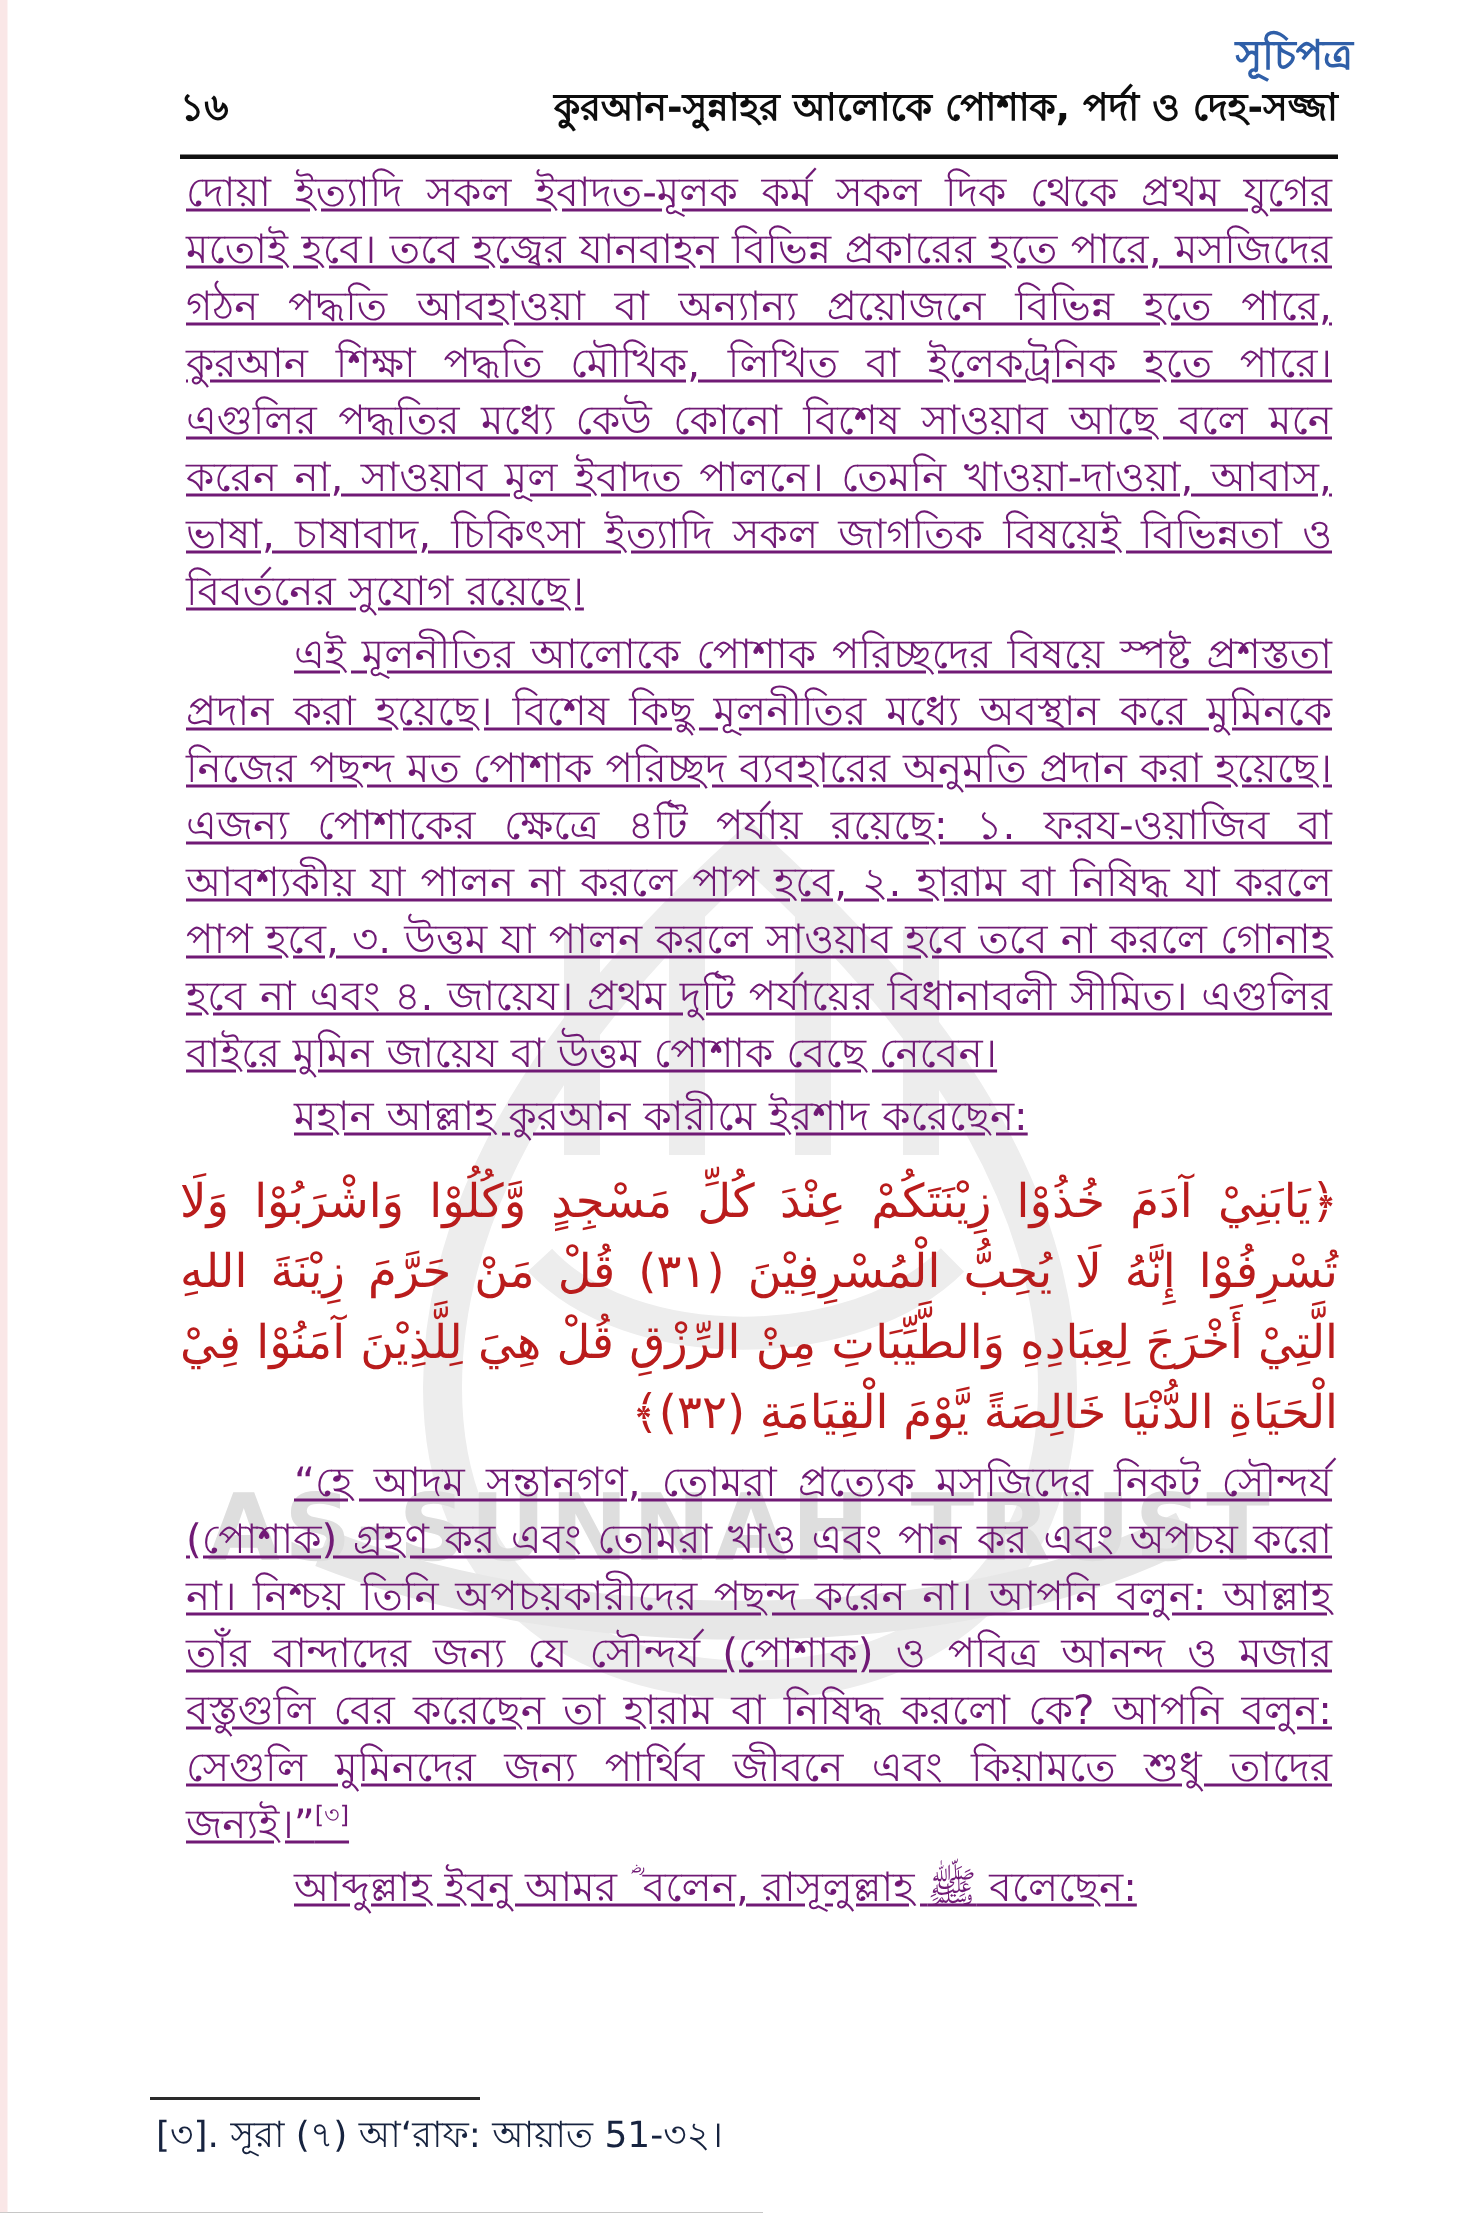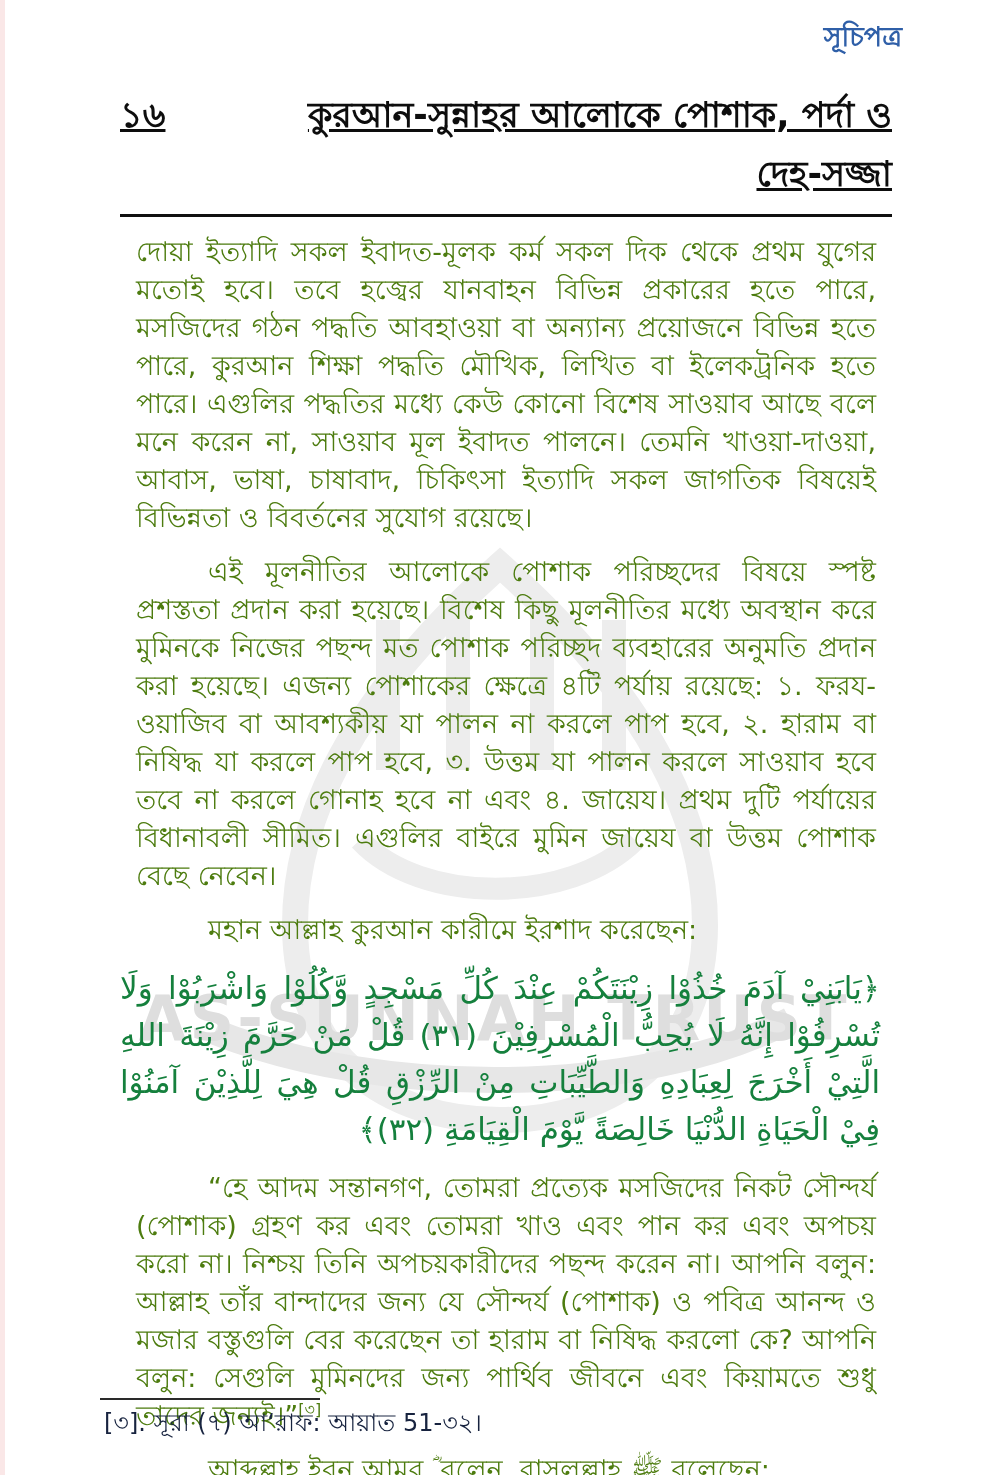--- a/index.html
+++ b/index.html
@@ -19,40 +19,40 @@
   .wm{position:absolute;inset:0;z-index:0;pointer-events:none;}
   
   .content{position:relative;z-index:1;margin:0 96px 0 120px;}
   .toc-link{
     position:absolute;top:16px;right:86px;z-index:2;
     font-size:27px;font-weight:600;color:#2f5fa8;cursor:pointer;
     text-decoration:none;
   }
   .header-row{
     display:flex;align-items:baseline;
-    padding-top:88px;
-    font-weight:bold;font-size:35px;color:#0d0d0d;text-decoration:underline;
+    padding-top:52px;
+    font-weight:bold;font-size:25px;color:#0d0d0d;
   }
   .page-number{flex:0 0 120px;text-align:left;}
   .running-title{flex:1;text-align:right;letter-spacing:0;}
   .header-rule{border:none;border-top:3px solid #101010;margin:8px 0 0 0;}
   p.body{
-    margin:16px;font-size:27px;line-height:38px;
-    text-align:justify;color:#4d7c0f;
+    margin:4px;font-size:27px;line-height:38px;
+    text-align:justify;color:#701a75;text-decoration:underline;
   }
   .p1{margin-top:14px;}
   .indent{text-indent:72px;}
   .p2{margin-top:34px;}
   .p3{margin-top:26px;}
   .arabic{
-    margin:14px 12px 0 0;
+    margin:14px 0 0 0;
     direction:rtl;unicode-bidi:isolate;
     font-size:31px;line-height:47px;
     text-align:justify;text-align-last:right;
-    color:#15803d;
+    color:#b91c1c;
     font-family:"DejaVu Sans",sans-serif;
   }
   .p4{margin-top:12px;}
   .p5{margin-top:30px;}
   sup.fn-ref{font-size:16px;line-height:0;vertical-align:super;}
   .footnote-block{position:absolute;left:100px;top:1398px;z-index:1;}
   .footnote-rule{width:220px;border-top:2px solid #2a2a2a;}
   .footnote-text{
     margin:8px 0 0 4px;font-size:24px;color:#17233f;line-height:30px;
   }

